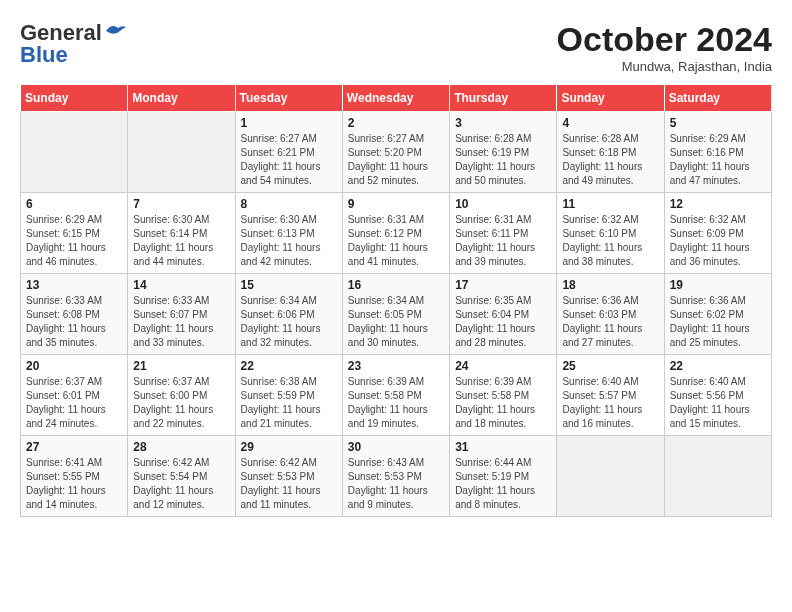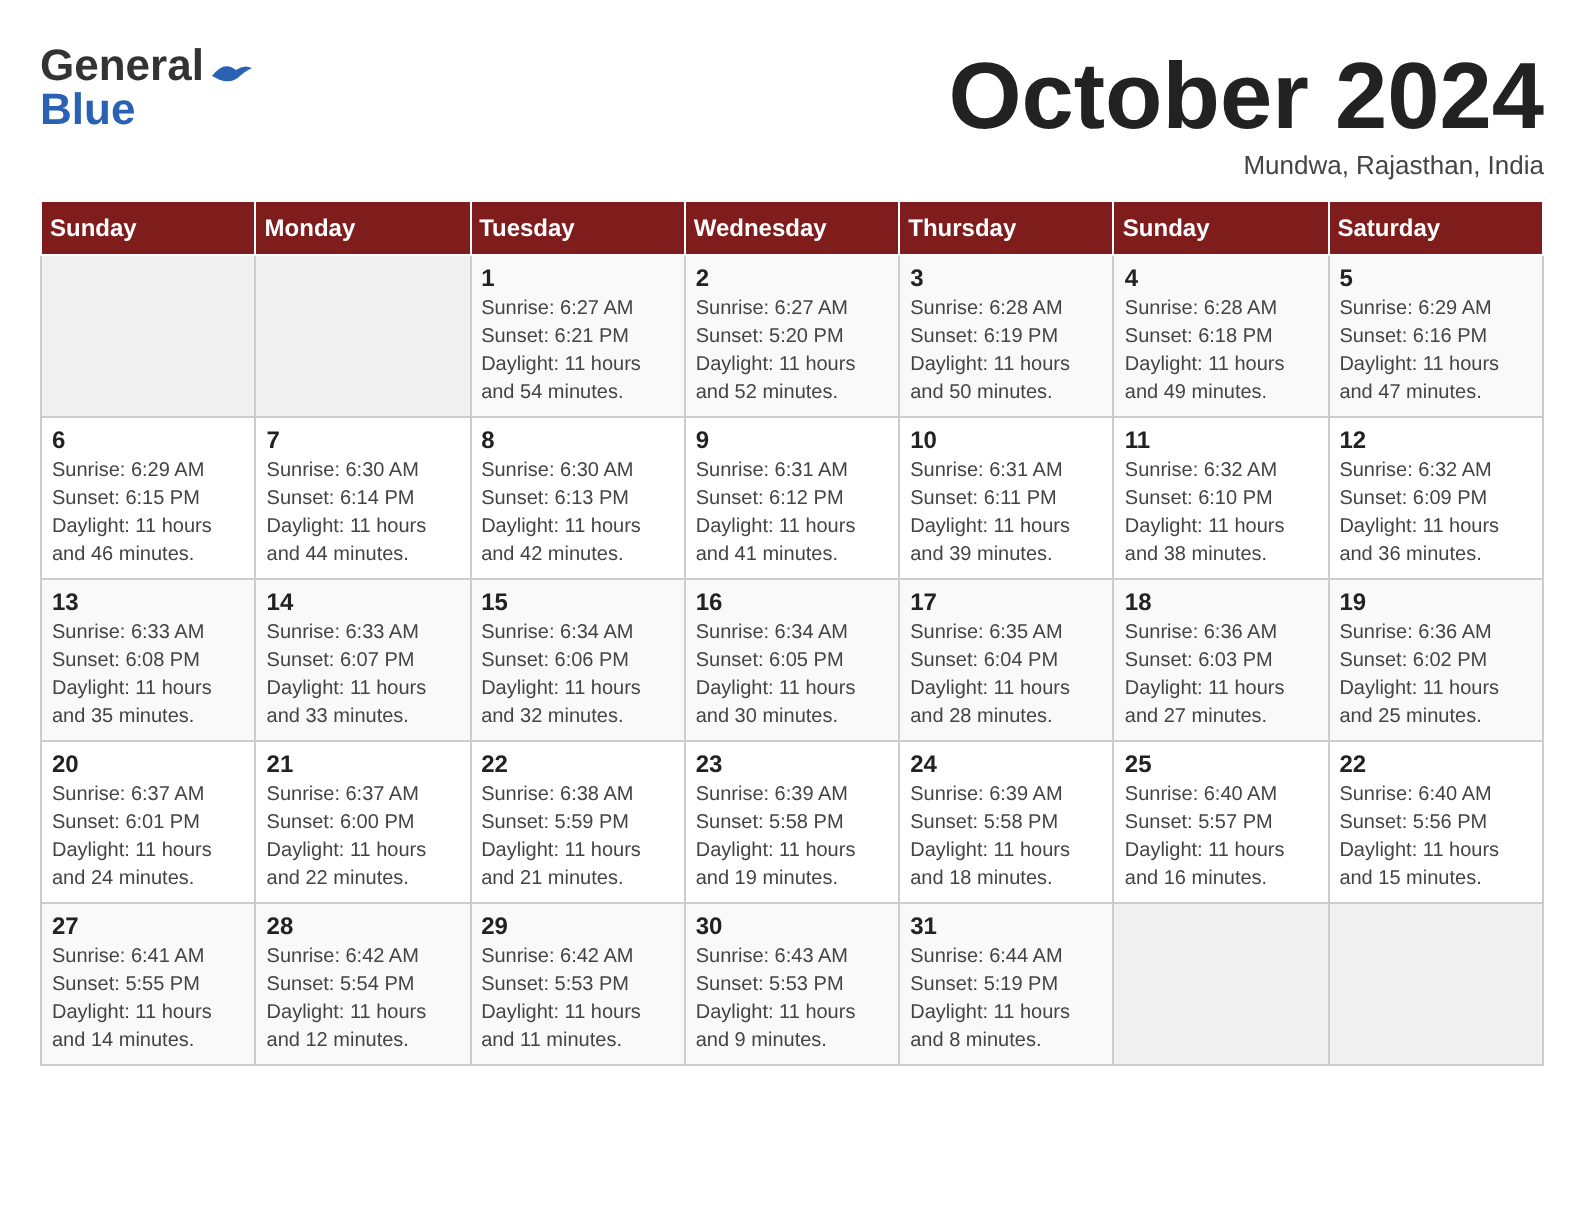--- a/index.html
+++ b/index.html
@@ -14,38 +14,38 @@
       display: flex;
       justify-content: space-between;
       align-items: flex-start;
       margin-bottom: 10px;
     }
     .logo {
       display: flex;
       flex-direction: column;
       align-items: flex-start;
     }
-    .logo-line1 { display: flex; align-items: flex-end; }
+    .logo-line1 { display: flex; align-items: center; }
     .title-block { text-align: right; }
     .month-title {
-      font-size: 47px;
+      font-size: 34px;
       font-weight: bold;
       color: #222;
     }
     .subtitle {
       font-size: 13px;
       color: #444;
     }
     table {
       width: 100%;
       border-collapse: collapse;
       table-layout: fixed;
     }
     thead tr th {
-      background: #7f1d1d;
+      background: #ef4444;
       color: #fff;
       font-size: 12px;
       font-weight: bold;
       padding: 6px 4px;
       text-align: left;
       border: 1px solid #fff;
     }
     tbody tr td {
       border: 1px solid #ccc;
       vertical-align: top;

